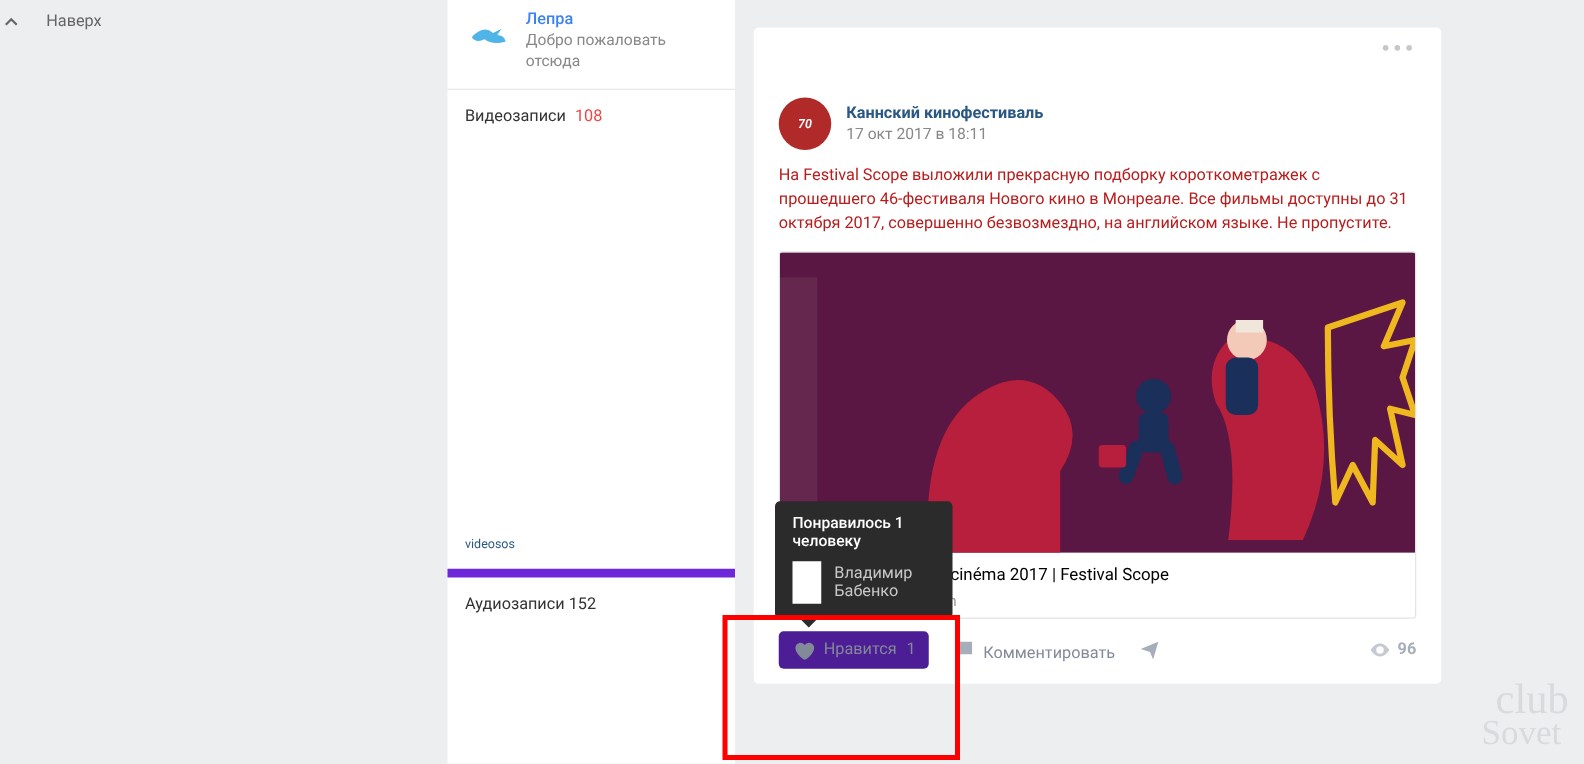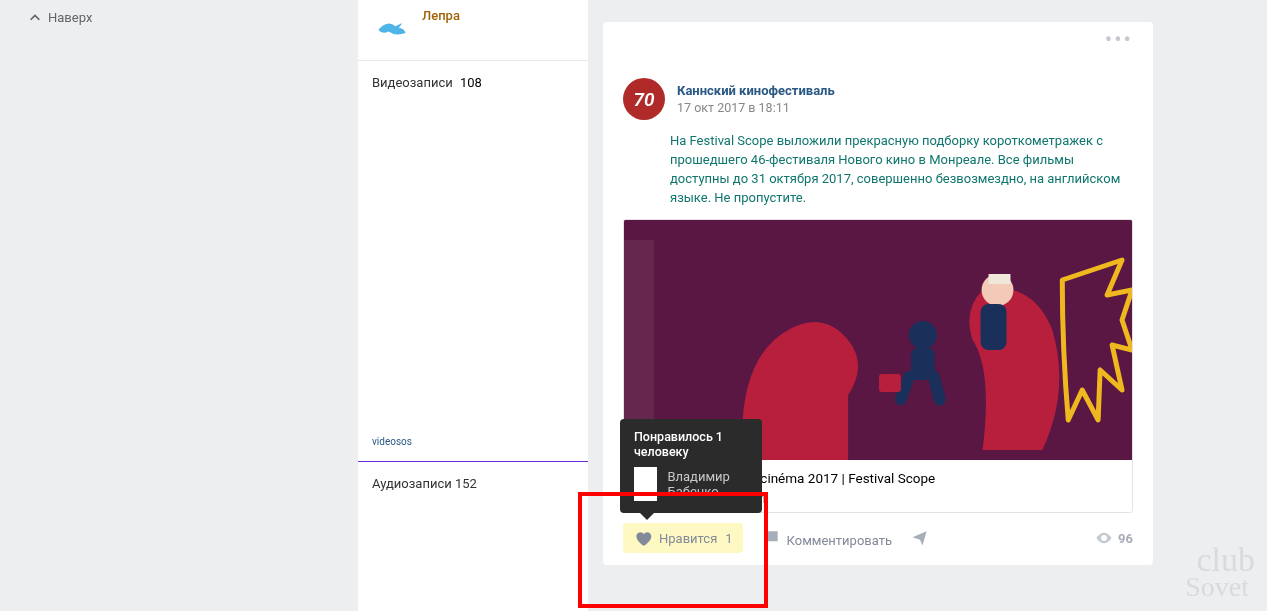--- a/index.html
+++ b/index.html
@@ -11,24 +11,24 @@
     width: 1267px;
     height: 611px;
     position: relative;
     overflow: hidden;
   }
 
   
   .scroll-top {
     position: absolute;
     top: 10px;
-    left: 28px;
+    left: 2px;
     display: flex;
     align-items: flex-end;
-    gap: 6px;
+    gap: 21px;
     color: #656565;
     cursor: pointer;
     font-size: 13px;
   }
   .scroll-top svg { width: 14px; height: 14px; }
 
   
   .layout {
     position: absolute;
     top: 0;
@@ -50,63 +50,62 @@
     gap: 10px;
     padding: 8px 14px 12px 14px;
     align-items: flex-start;
   }
   .lepr-avatar {
     width: 40px; height: 40px; border-radius: 50%;
     background: #fff;
     display: flex; align-items: center; justify-content: center;
   }
   .lepr-avatar svg { width: 34px; height: 34px; }
-  .lepr-title { color: #a16207; font-weight: 500; font-size: 13px; }
+  .lepr-title { color: #3b82f6; font-weight: 500; font-size: 13px; }
   .lepr-sub { color: #888; font-size: 12.5px; line-height: 1.35; margin-top: 2px; }
 
   .side-sep { border-top: 1px solid #e7e8ec; }
   .side-section {
     padding: 14px 14px 0 14px;
     color: #333;
     font-size: 13px;
   }
-  .side-section .cnt { color: #000000; margin-left: 4px; }
+  .side-section .cnt { color: #ef4444; margin-left: 4px; }
   .side-spacer { flex: 1 1 auto; }
   .side-link { padding: 10px 14px 14px 14px; color: #2a5885; font-size: 10px; }
-  .side-bottom { padding: 14px 14px 0 14px; color: #333; border-top: 1px solid #6d28d9; }
+  .side-bottom { padding: 14px 14px 0 14px; color: #333; border-top: 7px solid #6d28d9; }
 
   
   .feed { width: 550px; display:flex; flex-direction:column; }
   .post {
     background: #fff;
     border-radius: 4px;
     padding: 16px 20px 12px 20px;
     position: relative;
   }
   .post-header { display: flex; gap: 12px; align-items: center; }
   .post-avatar {
     width: 42px; height: 42px; border-radius: 50%;
     background: #b02a2a;
     display:flex;align-items:center;justify-content:center;
-    color:#fff;font-size:19px;font-weight:600;
+    color:#fff;font-size:10px;font-weight:600;
     font-style: italic;
   }
   .post-author { color: #2a5885; font-weight: 700; font-size: 13px; }
   .post-date { color: #888; font-size: 12.5px; margin-top: 2px; }
   .post-more {
     position: absolute; top: 14px; right: 20px;
     color: #c5c7cc; font-size: 22px; letter-spacing: 2px; line-height: 8px;
     cursor: pointer;
   }
   .post-text {
     margin-top: 12px;
     font-size: 13px;
     line-height: 1.45;
-    color: #0f766e;
-    margin-left: 47px;
+    color: #b91c1c;
   }
   .post-attach {
     margin-top: 12px;
     border: 1px solid #e1e3e6;
     border-radius: 3px;
     overflow: hidden;
   }
   .attach-img {
     height: 240px;
     background: #5a1743;
@@ -129,21 +128,21 @@
     display: flex;
     align-items: center;
     gap: 18px;
     padding-top: 10px;
     color: #828a99;
     font-size: 13px;
   }
   .pf-btn { display: inline-flex; align-items: flex-end; gap: 6px; cursor: pointer; }
   .pf-btn svg { width: 20px; height: 20px; fill: #a6adbb; }
   .pf-like-wrap {
-    background: #fef9c3; border-radius: 4px;
+    background: #4c1d95; border-radius: 4px;
     padding: 5px 10px;
     display: inline-flex; align-items: center; gap:6px;
   }
   .pf-like-wrap svg { fill: #828a99; }
   .pf-count { color: #828a99; margin-left:2px; }
   .pf-spacer { flex: 1; }
   .pf-views { display:inline-flex; align-items:center; gap:5px; color:#a6adbb; font-size:13px;font-weight:bold; }
   .pf-views svg { width:18px; height:18px; fill:#c5c9d1; }
 
   
@@ -211,20 +210,21 @@
 
   <div class="sidebar">
     <div class="lepr-row">
       <div class="lepr-avatar">
         <svg viewBox="0 0 40 40">
             <path d="M4 22 Q15 10 24 18 L32 14 L28 20 Q34 20 36 26 Q24 30 16 24 Q8 28 4 22 Z" fill="#4fb4e8"></path>
           </svg>
       </div>
       <div>
         <div class="lepr-title">Лепра</div>
+        <div class="lepr-sub">Добро пожаловать отсюда</div>
       </div>
     </div>
 
     <div class="side-sep"></div>
     <div class="side-section">
       <span>Видеозаписи</span>
       <span class="cnt">108</span>
     </div>
     <div class="side-spacer"></div>
     <div class="side-link">videosos</div>

